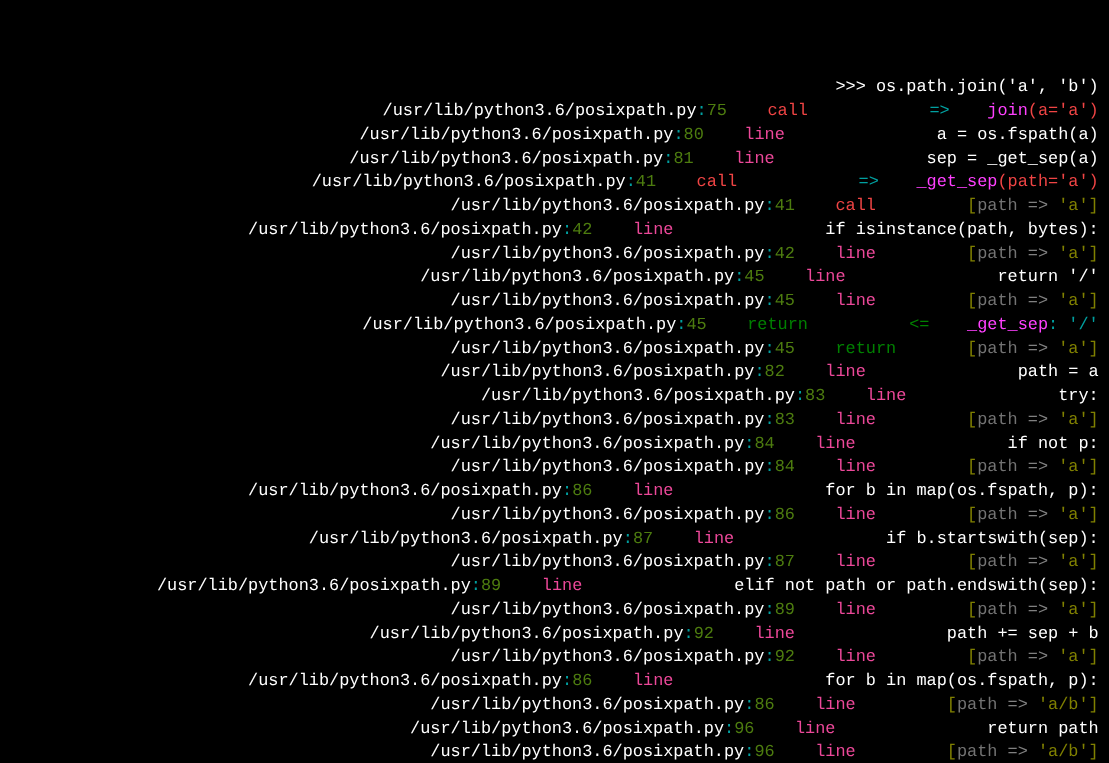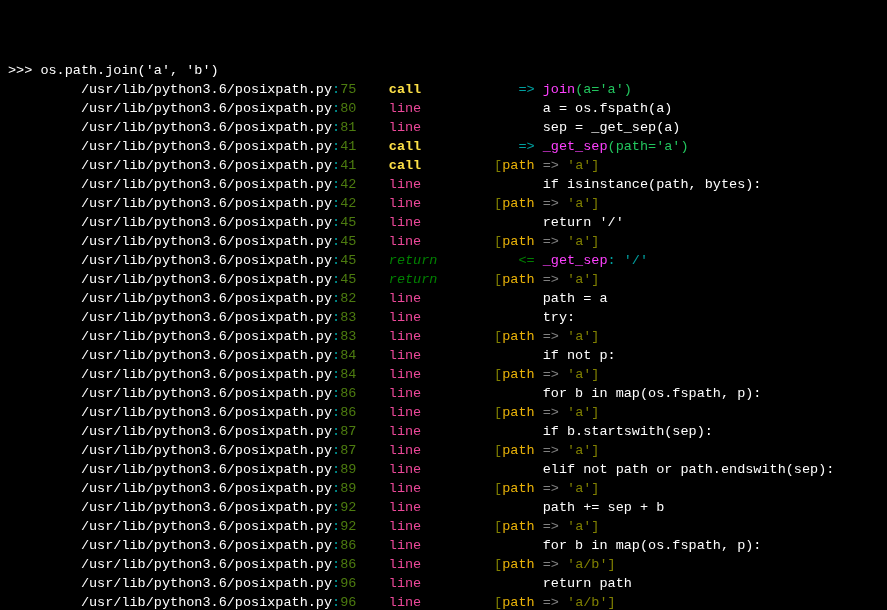--- a/index.html
+++ b/index.html
@@ -5,36 +5,36 @@
   body {
     margin: 0;
     padding: 4px 8px;
     background: #000000;
     font-family: "Consolas", "Monaco", "Courier New", monospace;
     font-size: 13.5px;
     line-height: 19px;
     color: #ffffff;
     white-space: pre;
   }
-  .row { display: block; }
+  .row { display: block; text-align: right; }
   .prompt { color: #ffffff; }
   .cmd { color: #ffffff; }
   .path { color: #ffffff; }
   .colon { color: #00a0a0; }
   .lineno { color: #4d7c0f; }
-  .ev-call { color: #fde047; font-weight: bold; }
+  .ev-call { color: #ef4444; }
   .ev-line { color: #ec4899; }
-  .ev-return { color: #008000; font-style: italic; }
+  .ev-return { color: #008000; }
   .arrow-call { color: #00a0a0; }
   .arrow-ret { color: #008000; }
-  .func { color: #ff40ff; }
-  .args { color: #22c55e; }
+  .func { color: #ff40ff; margin-left: 22px; }
+  .args { color: #ef4444; }
   .code { color: #ffffff; margin-top: 19px; }
   .br { color: #808000; }
-  .var { color: #eab308; }
+  .var { color: #737373; }
   .fat { color: #808080; }
   .val { color: #808000; }
   .retval { color: #00a0a0; }
 </style>
 </head>
 <body>
 
 
 <div id="out"><div class="row"><span class="prompt">&gt;&gt;&gt; </span><span class="cmd">os.path.join('a', 'b')</span></div><div class="row"><span class="path">         /usr/lib/python3.6/posixpath.py</span><span class="colon">:</span><span class="lineno">75</span><span class="">    </span><span class="ev-call">call</span><span class="">         </span><span class="arrow-call">   =&gt; </span><span class="func">join</span><span class="args">(a='a')</span></div><div class="row"><span class="path">         /usr/lib/python3.6/posixpath.py</span><span class="colon">:</span><span class="lineno">80</span><span class="">    </span><span class="ev-line">line</span><span class="">         </span><span class="code">      a = os.fspath(a)</span></div><div class="row"><span class="path">         /usr/lib/python3.6/posixpath.py</span><span class="colon">:</span><span class="lineno">81</span><span class="">    </span><span class="ev-line">line</span><span class="">         </span><span class="code">      sep = _get_sep(a)</span></div><div class="row"><span class="path">         /usr/lib/python3.6/posixpath.py</span><span class="colon">:</span><span class="lineno">41</span><span class="">    </span><span class="ev-call">call</span><span class="">         </span><span class="arrow-call">   =&gt; </span><span class="func">_get_sep</span><span class="args">(path='a')</span></div><div class="row"><span class="path">         /usr/lib/python3.6/posixpath.py</span><span class="colon">:</span><span class="lineno">41</span><span class="">    </span><span class="ev-call">call</span><span class="">         </span><span class="br">[</span><span class="var">path</span><span class="fat"> =&gt; </span><span class="val">'a'</span><span class="br">]</span></div><div class="row"><span class="path">         /usr/lib/python3.6/posixpath.py</span><span class="colon">:</span><span class="lineno">42</span><span class="">    </span><span class="ev-line">line</span><span class="">         </span><span class="code">      if isinstance(path, bytes):</span></div><div class="row"><span class="path">         /usr/lib/python3.6/posixpath.py</span><span class="colon">:</span><span class="lineno">42</span><span class="">    </span><span class="ev-line">line</span><span class="">         </span><span class="br">[</span><span class="var">path</span><span class="fat"> =&gt; </span><span class="val">'a'</span><span class="br">]</span></div><div class="row"><span class="path">         /usr/lib/python3.6/posixpath.py</span><span class="colon">:</span><span class="lineno">45</span><span class="">    </span><span class="ev-line">line</span><span class="">         </span><span class="code">      return '/'</span></div><div class="row"><span class="path">         /usr/lib/python3.6/posixpath.py</span><span class="colon">:</span><span class="lineno">45</span><span class="">    </span><span class="ev-line">line</span><span class="">         </span><span class="br">[</span><span class="var">path</span><span class="fat"> =&gt; </span><span class="val">'a'</span><span class="br">]</span></div><div class="row"><span class="path">         /usr/lib/python3.6/posixpath.py</span><span class="colon">:</span><span class="lineno">45</span><span class="">    </span><span class="ev-return">return</span><span class="">       </span><span class="arrow-ret">   &lt;= </span><span class="func">_get_sep</span><span class="retval">: '/'</span></div><div class="row"><span class="path">         /usr/lib/python3.6/posixpath.py</span><span class="colon">:</span><span class="lineno">45</span><span class="">    </span><span class="ev-return">return</span><span class="">       </span><span class="br">[</span><span class="var">path</span><span class="fat"> =&gt; </span><span class="val">'a'</span><span class="br">]</span></div><div class="row"><span class="path">         /usr/lib/python3.6/posixpath.py</span><span class="colon">:</span><span class="lineno">82</span><span class="">    </span><span class="ev-line">line</span><span class="">         </span><span class="code">      path = a</span></div><div class="row"><span class="path">         /usr/lib/python3.6/posixpath.py</span><span class="colon">:</span><span class="lineno">83</span><span class="">    </span><span class="ev-line">line</span><span class="">         </span><span class="code">      try:</span></div><div class="row"><span class="path">         /usr/lib/python3.6/posixpath.py</span><span class="colon">:</span><span class="lineno">83</span><span class="">    </span><span class="ev-line">line</span><span class="">         </span><span class="br">[</span><span class="var">path</span><span class="fat"> =&gt; </span><span class="val">'a'</span><span class="br">]</span></div><div class="row"><span class="path">         /usr/lib/python3.6/posixpath.py</span><span class="colon">:</span><span class="lineno">84</span><span class="">    </span><span class="ev-line">line</span><span class="">         </span><span class="code">      if not p:</span></div><div class="row"><span class="path">         /usr/lib/python3.6/posixpath.py</span><span class="colon">:</span><span class="lineno">84</span><span class="">    </span><span class="ev-line">line</span><span class="">         </span><span class="br">[</span><span class="var">path</span><span class="fat"> =&gt; </span><span class="val">'a'</span><span class="br">]</span></div><div class="row"><span class="path">         /usr/lib/python3.6/posixpath.py</span><span class="colon">:</span><span class="lineno">86</span><span class="">    </span><span class="ev-line">line</span><span class="">         </span><span class="code">      for b in map(os.fspath, p):</span></div><div class="row"><span class="path">         /usr/lib/python3.6/posixpath.py</span><span class="colon">:</span><span class="lineno">86</span><span class="">    </span><span class="ev-line">line</span><span class="">         </span><span class="br">[</span><span class="var">path</span><span class="fat"> =&gt; </span><span class="val">'a'</span><span class="br">]</span></div><div class="row"><span class="path">         /usr/lib/python3.6/posixpath.py</span><span class="colon">:</span><span class="lineno">87</span><span class="">    </span><span class="ev-line">line</span><span class="">         </span><span class="code">      if b.startswith(sep):</span></div><div class="row"><span class="path">         /usr/lib/python3.6/posixpath.py</span><span class="colon">:</span><span class="lineno">87</span><span class="">    </span><span class="ev-line">line</span><span class="">         </span><span class="br">[</span><span class="var">path</span><span class="fat"> =&gt; </span><span class="val">'a'</span><span class="br">]</span></div><div class="row"><span class="path">         /usr/lib/python3.6/posixpath.py</span><span class="colon">:</span><span class="lineno">89</span><span class="">    </span><span class="ev-line">line</span><span class="">         </span><span class="code">      elif not path or path.endswith(sep):</span></div><div class="row"><span class="path">         /usr/lib/python3.6/posixpath.py</span><span class="colon">:</span><span class="lineno">89</span><span class="">    </span><span class="ev-line">line</span><span class="">         </span><span class="br">[</span><span class="var">path</span><span class="fat"> =&gt; </span><span class="val">'a'</span><span class="br">]</span></div><div class="row"><span class="path">         /usr/lib/python3.6/posixpath.py</span><span class="colon">:</span><span class="lineno">92</span><span class="">    </span><span class="ev-line">line</span><span class="">         </span><span class="code">      path += sep + b</span></div><div class="row"><span class="path">         /usr/lib/python3.6/posixpath.py</span><span class="colon">:</span><span class="lineno">92</span><span class="">    </span><span class="ev-line">line</span><span class="">         </span><span class="br">[</span><span class="var">path</span><span class="fat"> =&gt; </span><span class="val">'a'</span><span class="br">]</span></div><div class="row"><span class="path">         /usr/lib/python3.6/posixpath.py</span><span class="colon">:</span><span class="lineno">86</span><span class="">    </span><span class="ev-line">line</span><span class="">         </span><span class="code">      for b in map(os.fspath, p):</span></div><div class="row"><span class="path">         /usr/lib/python3.6/posixpath.py</span><span class="colon">:</span><span class="lineno">86</span><span class="">    </span><span class="ev-line">line</span><span class="">         </span><span class="br">[</span><span class="var">path</span><span class="fat"> =&gt; </span><span class="val">'a/b'</span><span class="br">]</span></div><div class="row"><span class="path">         /usr/lib/python3.6/posixpath.py</span><span class="colon">:</span><span class="lineno">96</span><span class="">    </span><span class="ev-line">line</span><span class="">         </span><span class="code">      return path</span></div><div class="row"><span class="path">         /usr/lib/python3.6/posixpath.py</span><span class="colon">:</span><span class="lineno">96</span><span class="">    </span><span class="ev-line">line</span><span class="">         </span><span class="br">[</span><span class="var">path</span><span class="fat"> =&gt; </span><span class="val">'a/b'</span><span class="br">]</span></div></div>
 

